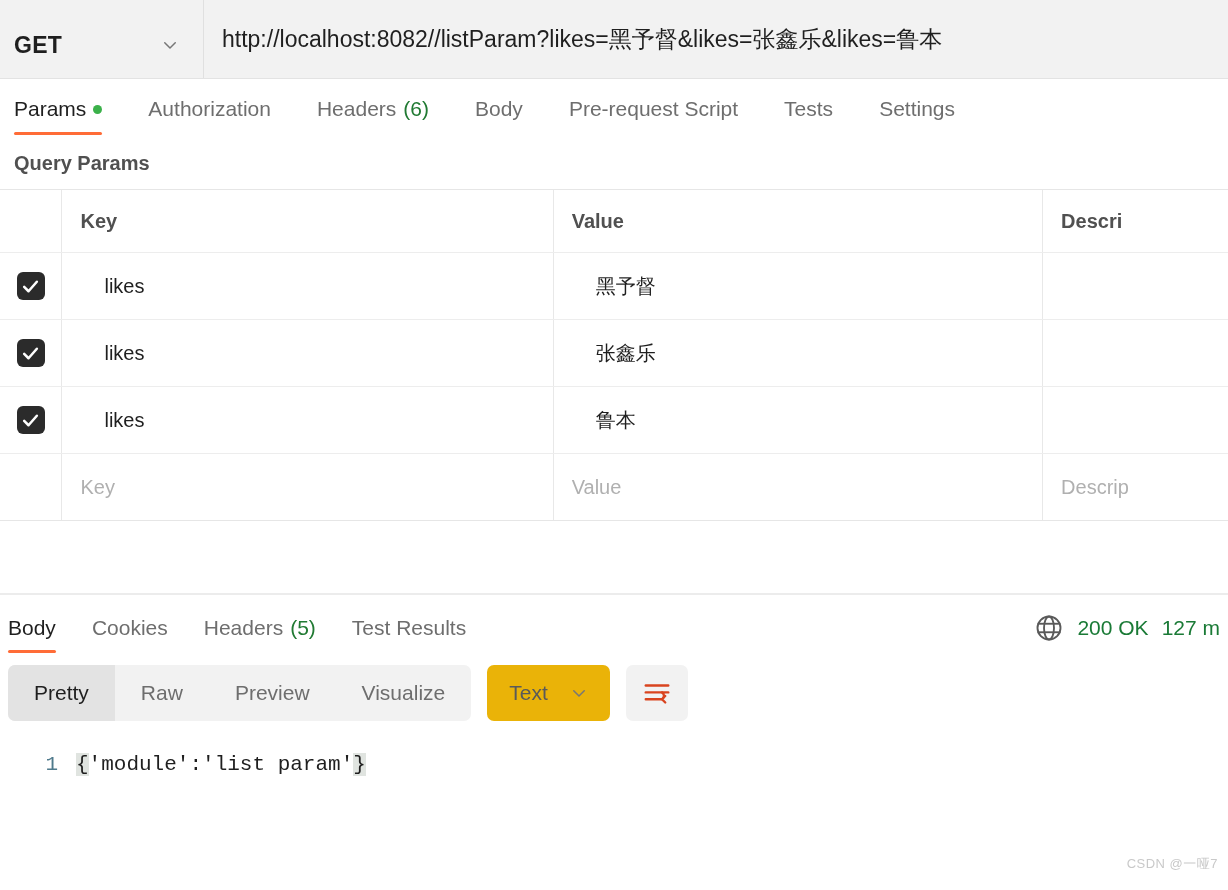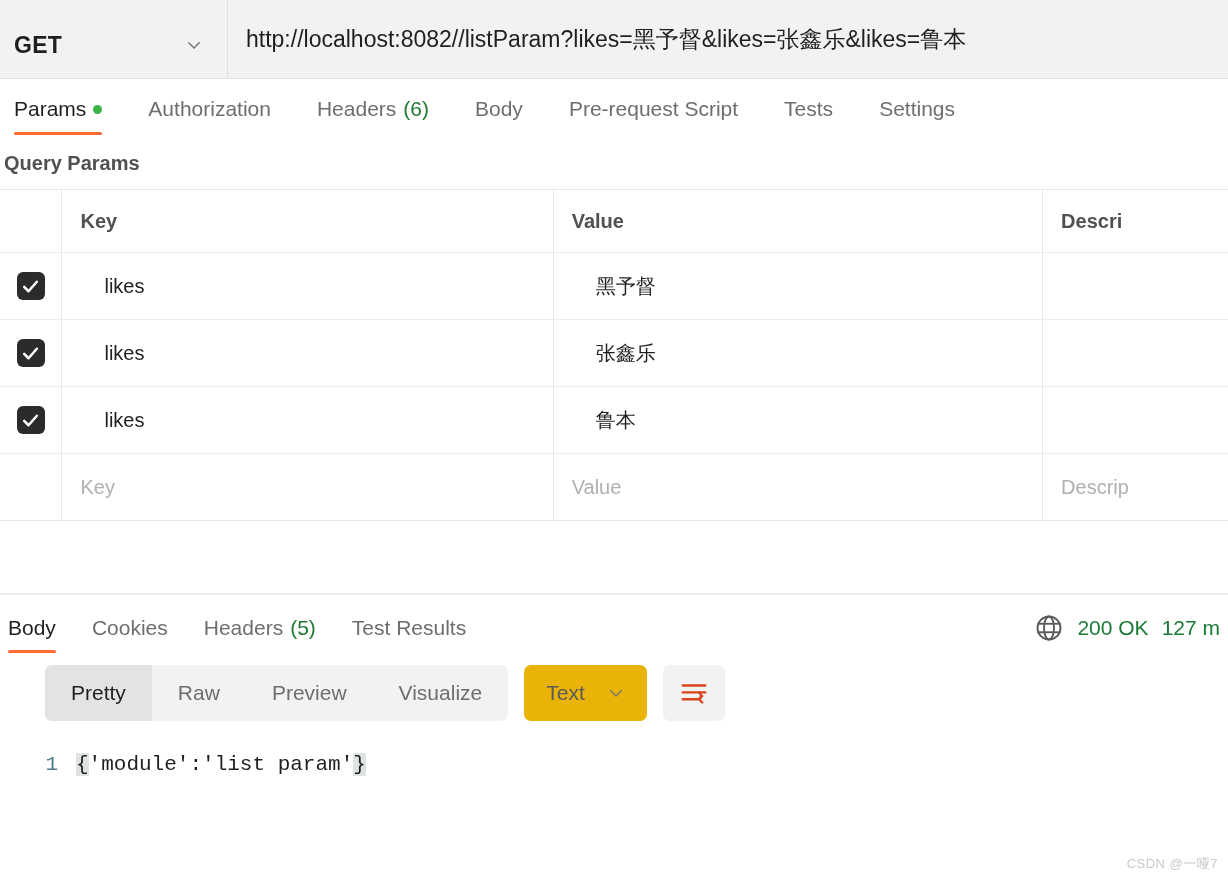--- a/index.html
+++ b/index.html
@@ -18,21 +18,21 @@
 
   
   .url-bar {
     display: flex;
     align-items: stretch;
     height: 78px;
     background: #f2f2f2;
     border-bottom: 1px solid #e3e3e3;
   }
   .method-select {
-    width: 228px;
+    width: 204px;
     display: flex;
     align-items: center;
     justify-content: space-between;
     padding: 12px 24px 0 14px;
     box-sizing: border-box;
     border-right: 1px solid #e0e0e0;
     cursor: pointer;
   }
   .method-label {
     font-size: 23px;
@@ -98,21 +98,21 @@
     display: inline-block;
     align-self: center;
   }
   .count-green { color: #217a33; }
 
   
   .qp-title {
     font-size: 20px;
     font-weight: 700;
     color: #505050;
-    padding: 16px 0 14px 4px;
+    padding: 16px 0 14px 14px;
   }
   .ptable {
     width: 100%;
     border-top: 1px solid #e6e6e6;
     border-bottom: 1px solid #e6e6e6;
     box-sizing: border-box;
   }
   .prow {
     display: flex;
     align-items: stretch;
@@ -210,21 +210,20 @@
     white-space: nowrap;
   }
 
   
   .viewer-toolbar {
     display: flex;
     align-items: center;
     gap: 16px;
     padding: 12px 0 14px 8px;
     background: #fff;
-    margin-left: 37px;
   }
   .seg {
     display: flex;
     background: #f2f2f2;
     border-radius: 7px;
     overflow: hidden;
     height: 56px;
     align-items: stretch;
   }
   .seg-btn {

